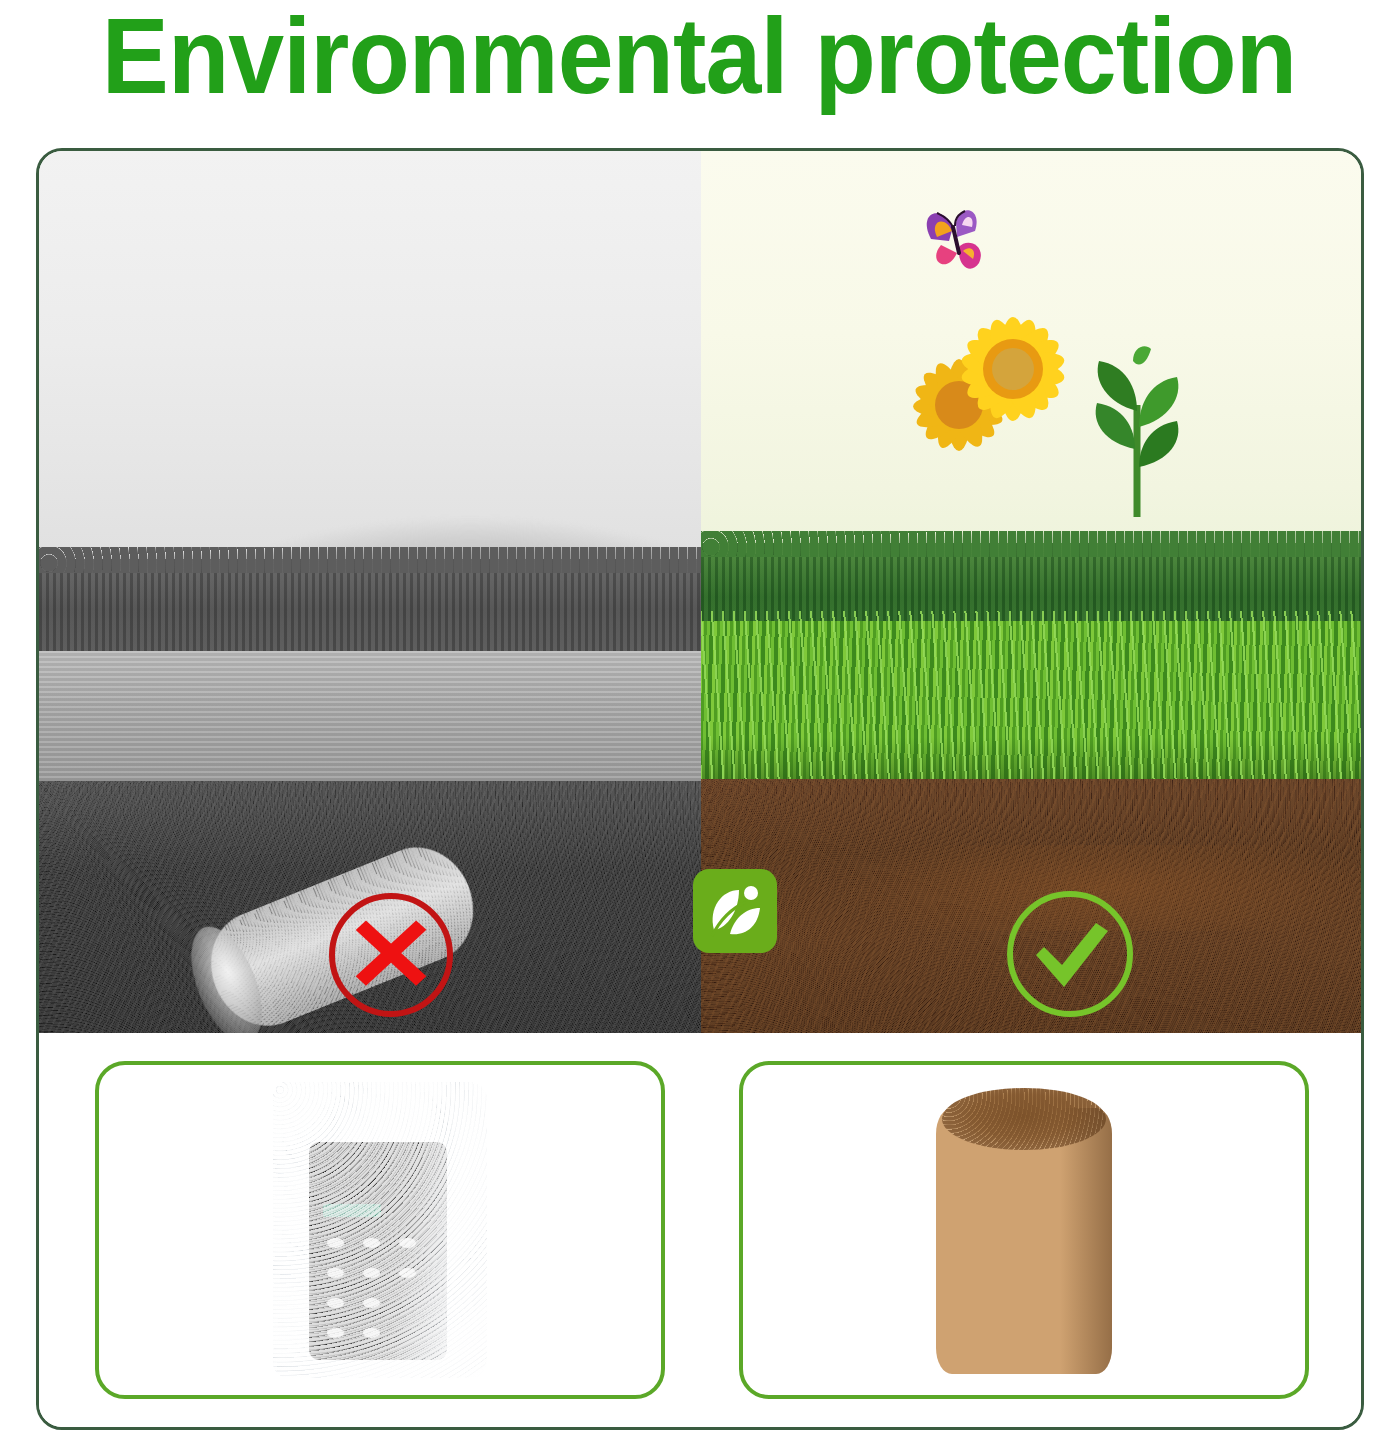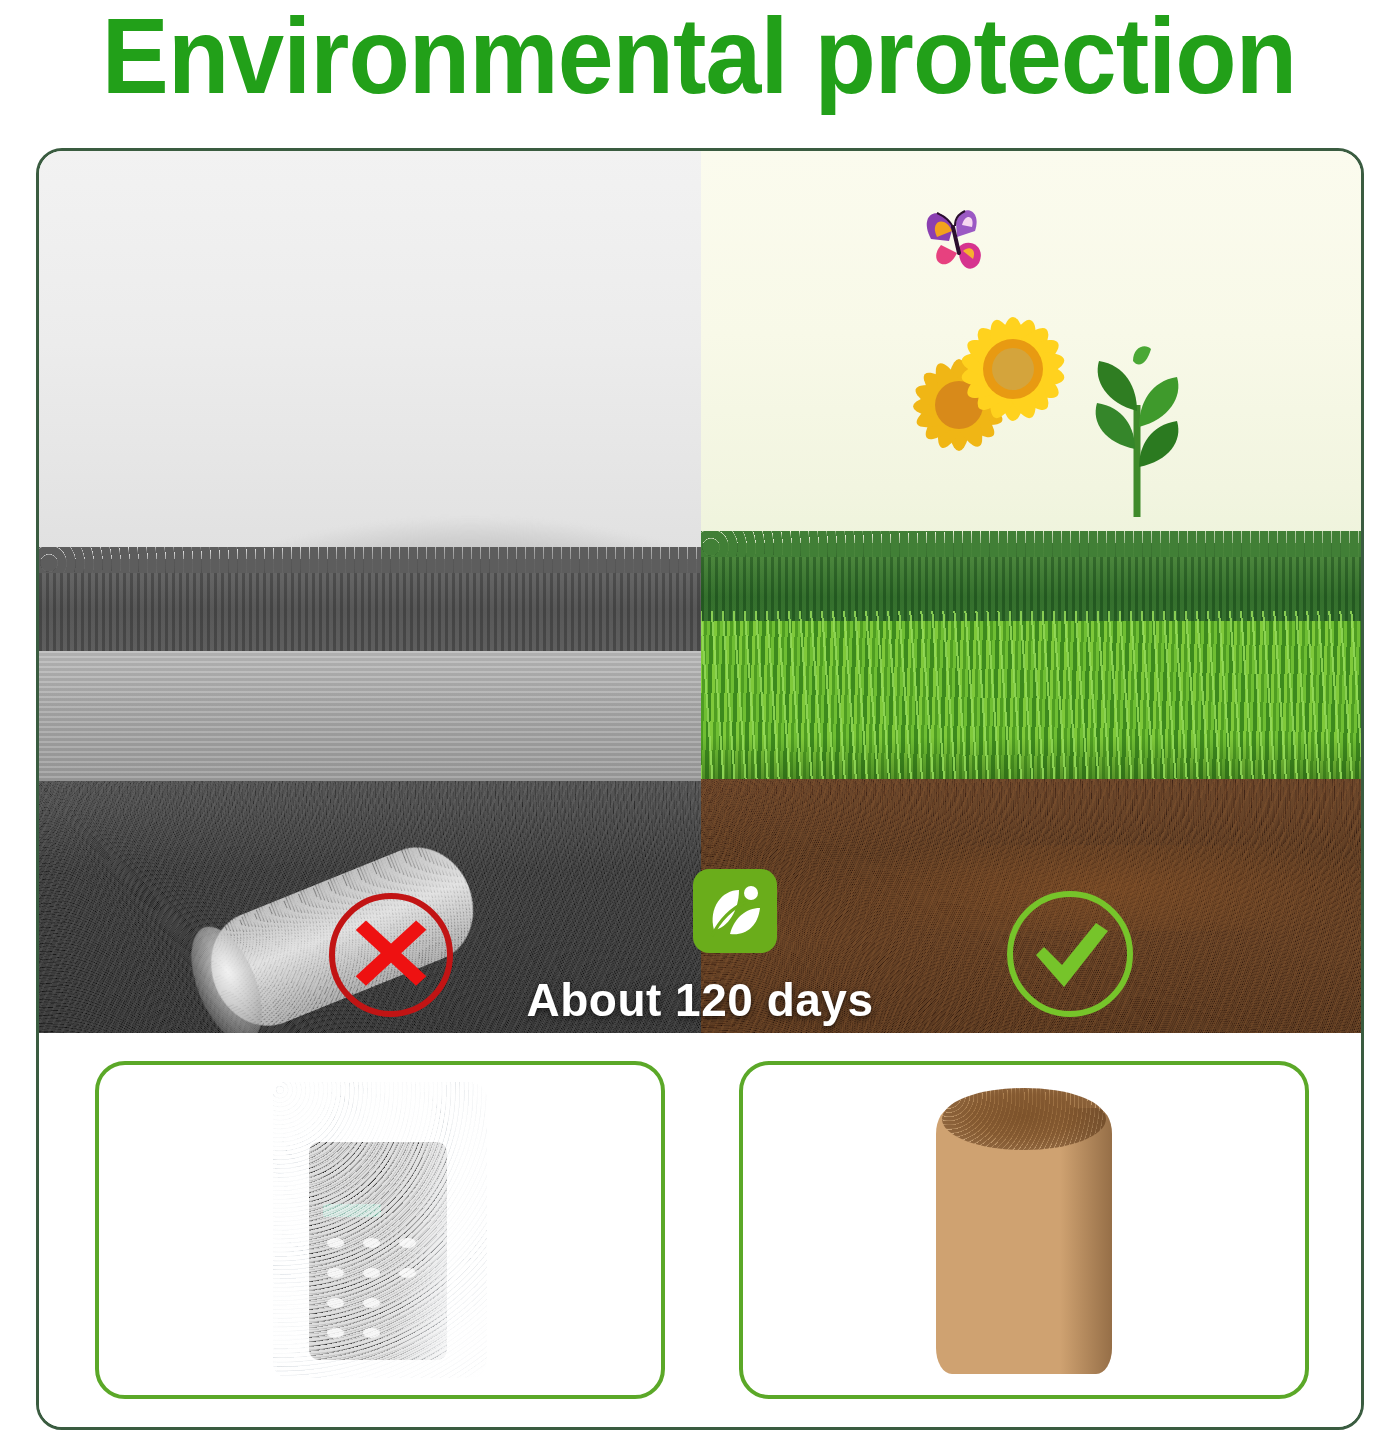--- a/index.html
+++ b/index.html
@@ -381,21 +381,20 @@
 
       <div class="leaf-badge">
         <svg width="58" height="54" viewBox="0 0 58 54">
           <circle cx="45" cy="9" r="7" fill="#ffffff"></circle>
           <path d="M8 46 C2 24, 16 6, 33 6 C33 26, 22 44, 8 46 Z" fill="#ffffff"></path>
           <path d="M24 50 C28 34, 40 24, 54 24 C52 42, 40 52, 24 50 Z" fill="#ffffff"></path>
           <path d="M6 52 C14 36, 26 24, 40 18" stroke="#6aad1b" stroke-width="3" fill="none"></path>
         </svg>
       </div>
 
-      <div class="caption">About 120 days</div>
     </div>
 
     <div class="compare">
 
       <div class="panel panel-left">
         <div class="product-bubble">
           <div class="bubble-bag"></div>
           <div class="remote">
             <div class="tag"></div>
             <div class="btn" style="left:18px;top:96px;"></div>

